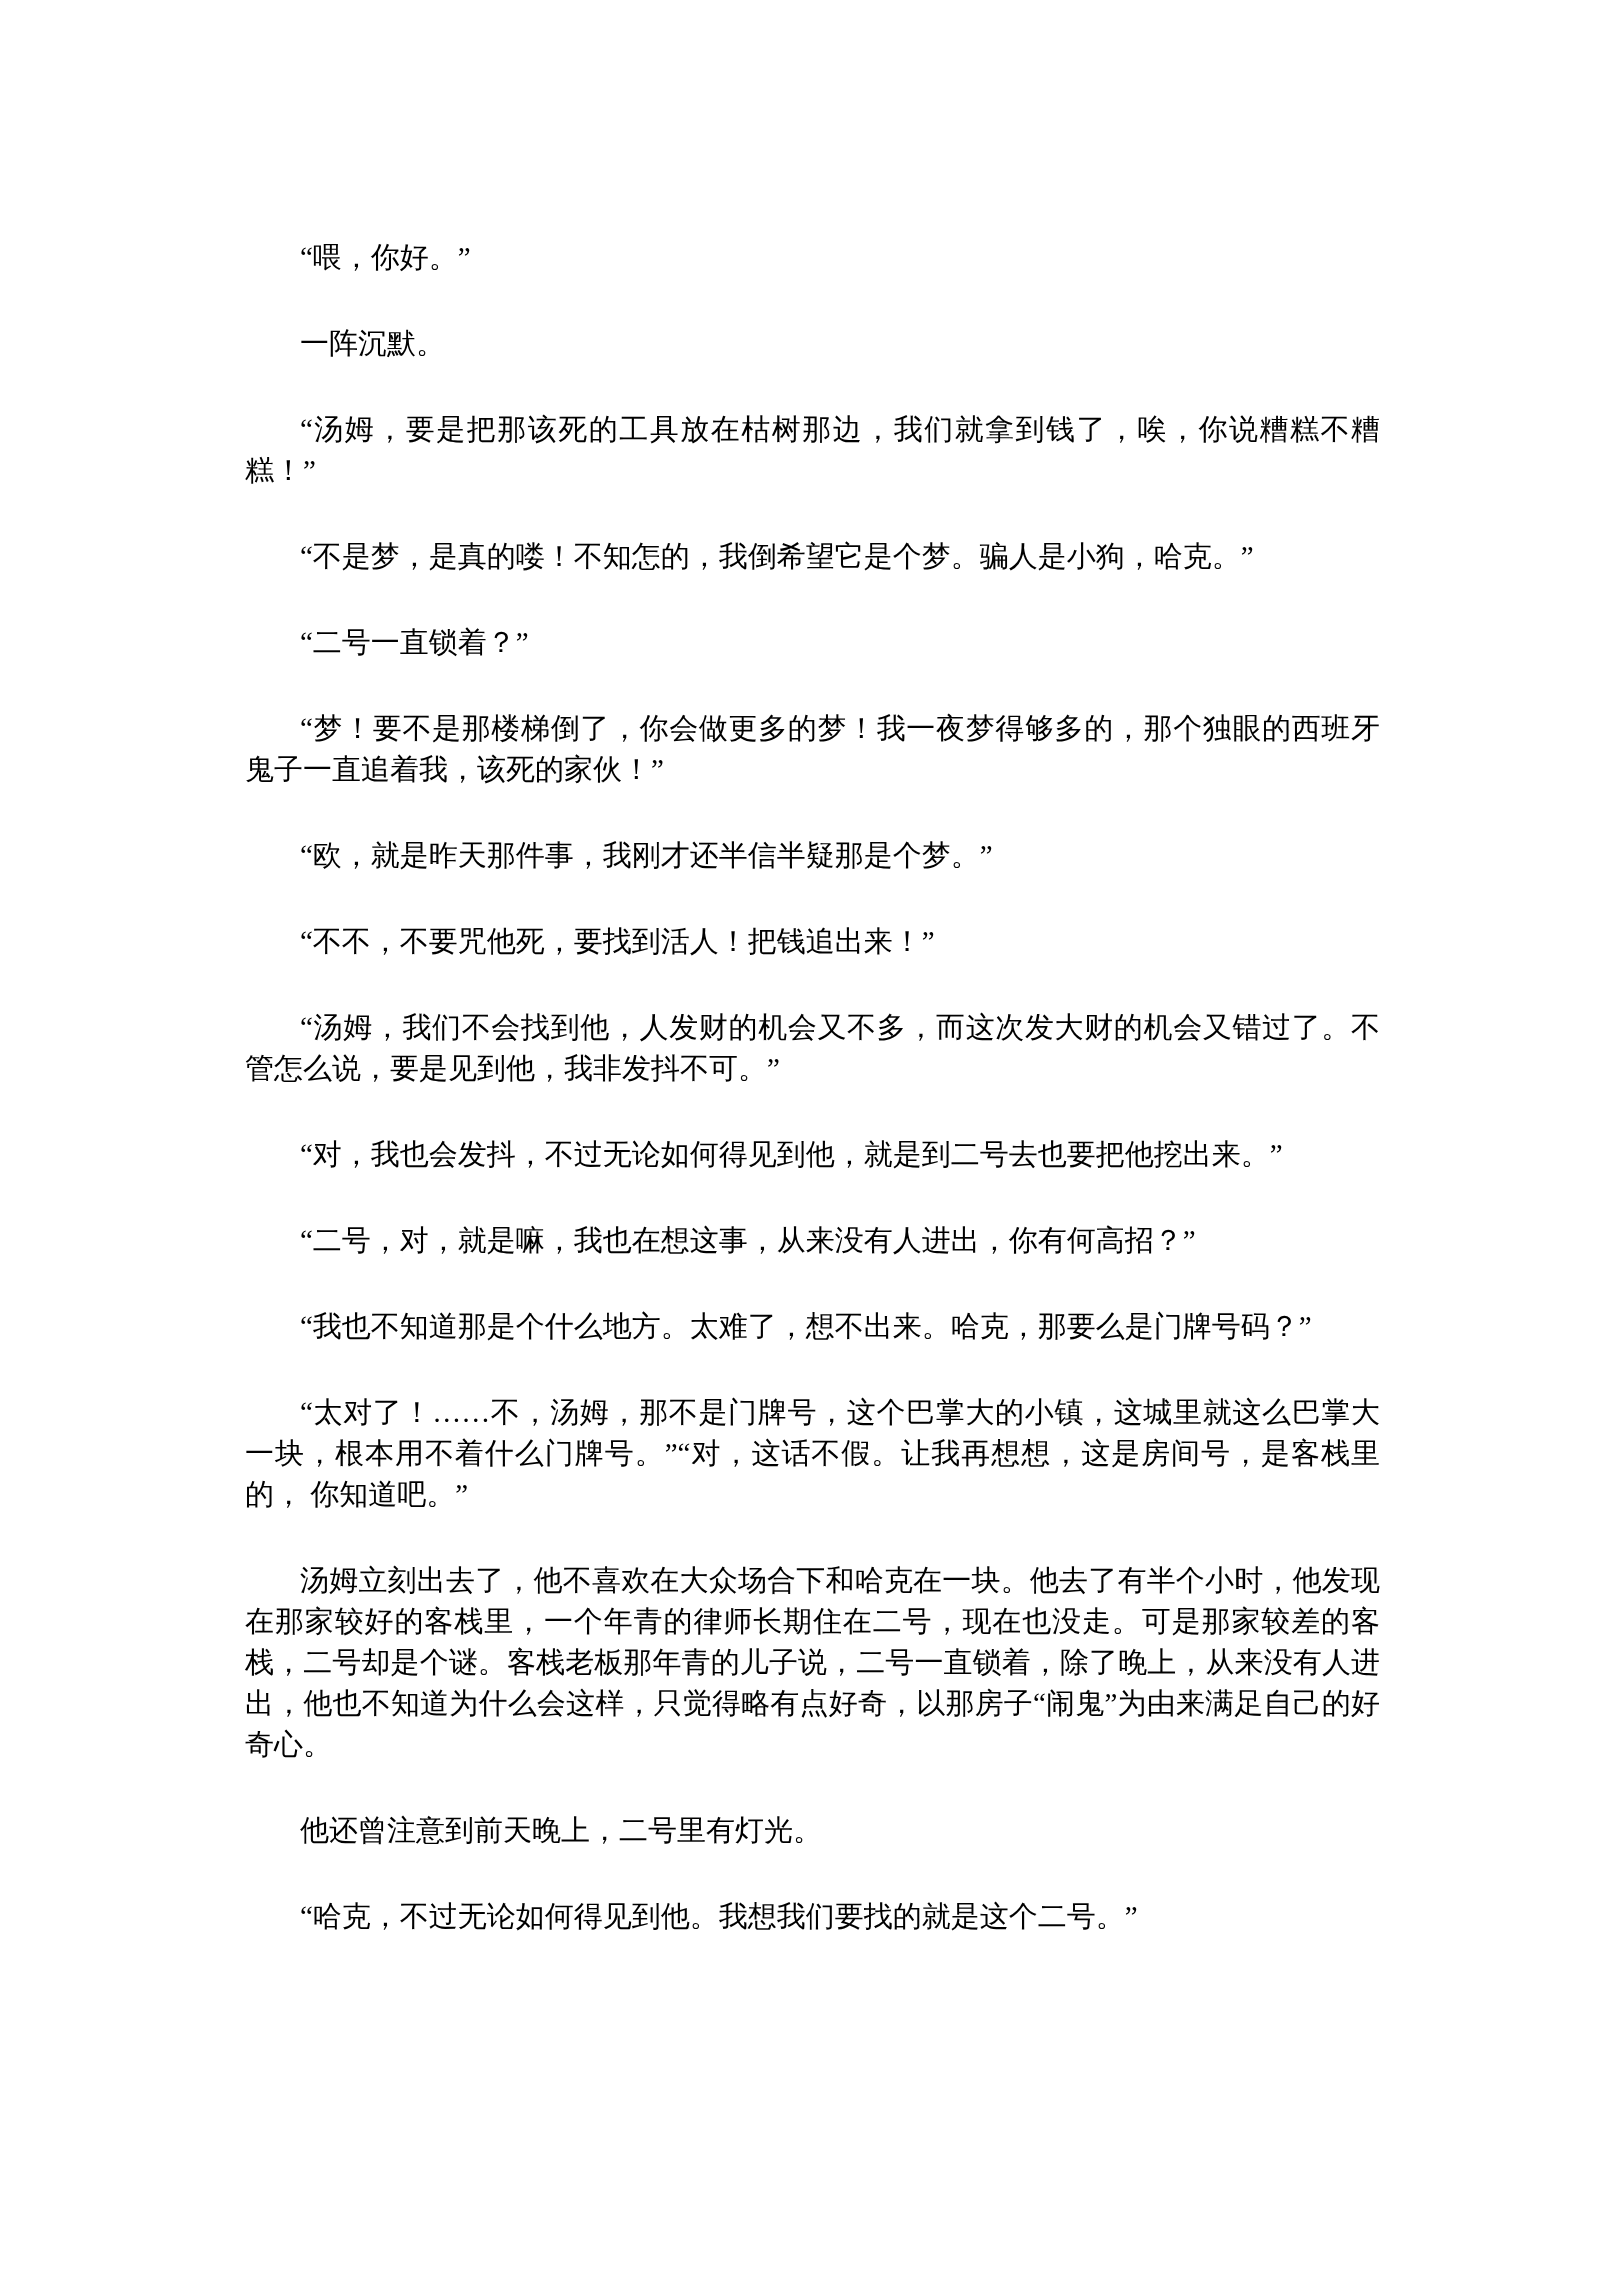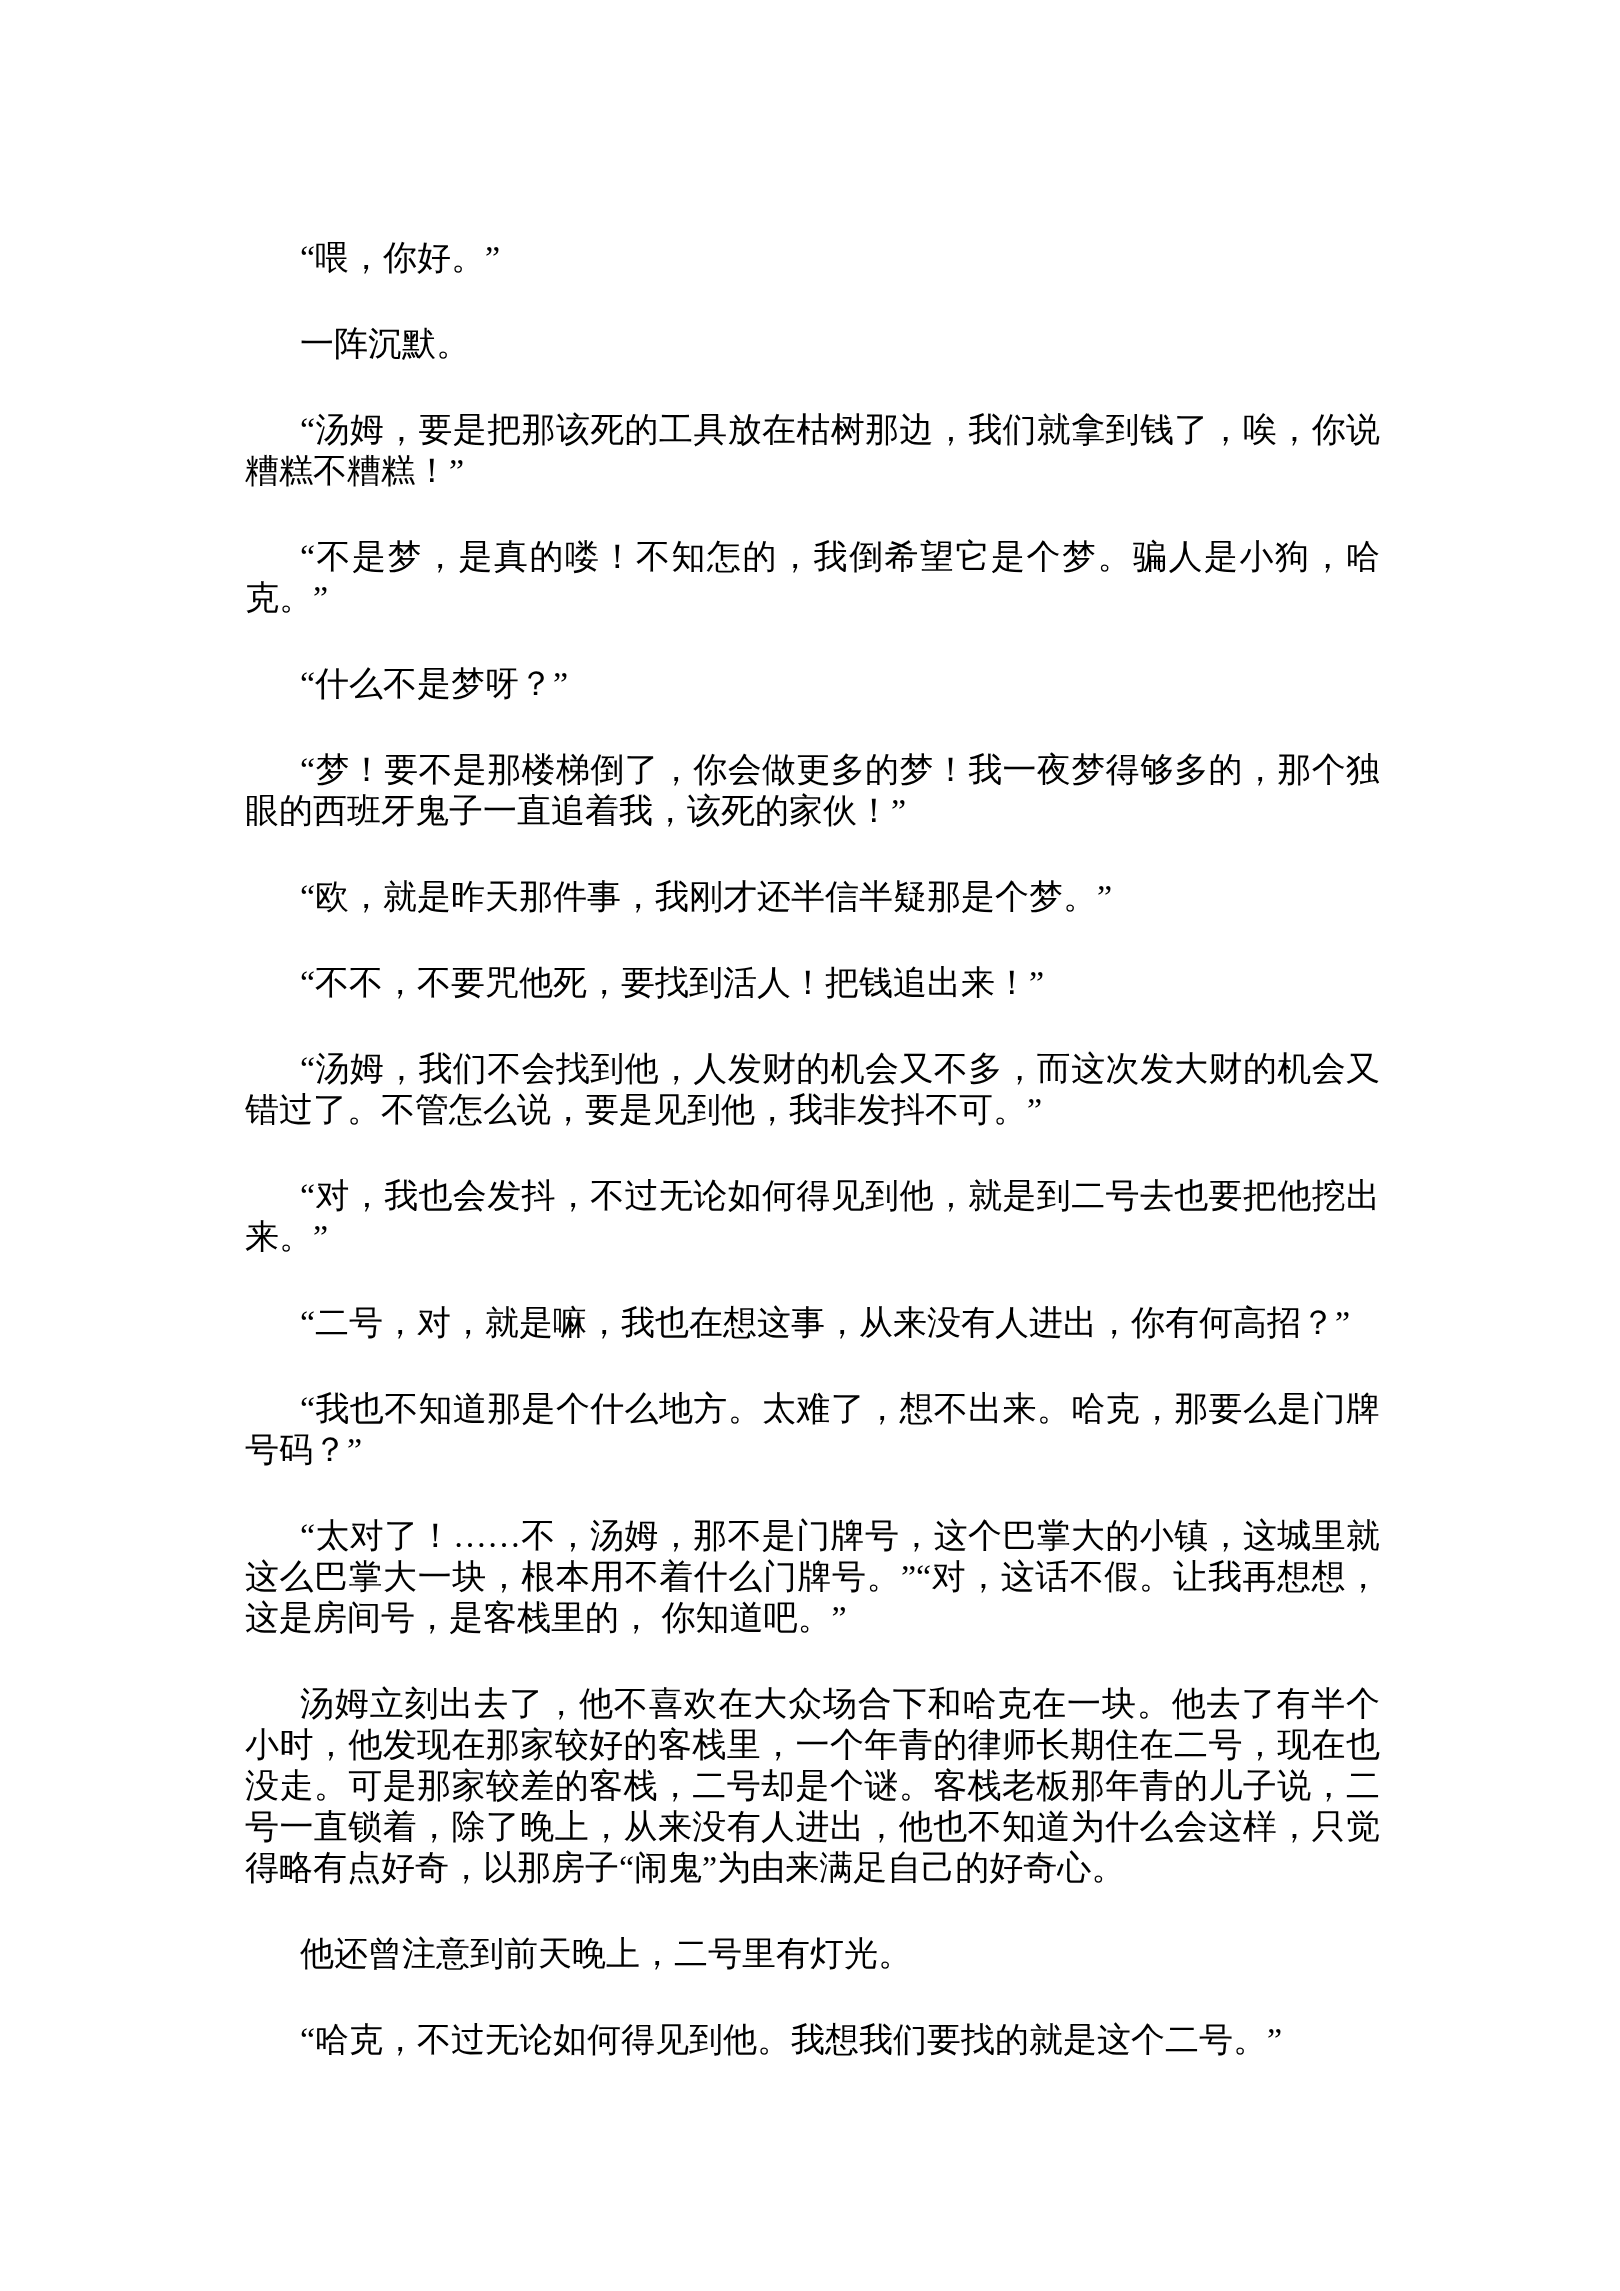--- a/index.html
+++ b/index.html
@@ -16,41 +16,41 @@
   }
   .content {
     position: absolute;
     left: 245px;
     top: 237px;
     width: 1135px;
   }
   .content p {
     margin: 0 0 45px 0;
     font-family: "Liberation Serif", "DejaVu Serif", serif;
-    font-size: 34px;
+    font-size: 29px;
     line-height: 41px;
     color: #000000;
     text-align: justify;
     text-indent: 55px;
     word-break: break-all;
   }
   .content p:last-child {
     margin-bottom: 0;
   }
 </style>
 </head>
 <body>
 
 <div class="page">
   <div class="content">
     <p>“喂，你好。”</p>
     <p>一阵沉默。</p>
     <p>“汤姆，要是把那该死的工具放在枯树那边，我们就拿到钱了，唉，你说糟糕不糟糕！”</p>
     <p>“不是梦，是真的喽！不知怎的，我倒希望它是个梦。骗人是小狗，哈克。”</p>
-    <p>“什么不是梦呀？”</p>
+    <p>“二号一直锁着？”</p>
     <p>“梦！要不是那楼梯倒了，你会做更多的梦！我一夜梦得够多的，那个独眼的西班牙鬼子一直追着我，该死的家伙！”</p>
     <p>“欧，就是昨天那件事，我刚才还半信半疑那是个梦。”</p>
     <p>“不不，不要咒他死，要找到活人！把钱追出来！”</p>
     <p>“汤姆，我们不会找到他，人发财的机会又不多，而这次发大财的机会又错过了。不管怎么说，要是见到他，我非发抖不可。”</p>
     <p>“对，我也会发抖，不过无论如何得见到他，就是到二号去也要把他挖出来。”</p>
     <p>“二号，对，就是嘛，我也在想这事，从来没有人进出，你有何高招？”</p>
     <p>“我也不知道那是个什么地方。太难了，想不出来。哈克，那要么是门牌号码？”</p>
     <p>“太对了！……不，汤姆，那不是门牌号，这个巴掌大的小镇，这城里就这么巴掌大一块，根本用不着什么门牌号。”“对，这话不假。让我再想想，这是房间号，是客栈里的， 你知道吧。”</p>
     <p>汤姆立刻出去了，他不喜欢在大众场合下和哈克在一块。他去了有半个小时，他发现在那家较好的客栈里，一个年青的律师长期住在二号，现在也没走。可是那家较差的客栈，二号却是个谜。客栈老板那年青的儿子说，二号一直锁着，除了晚上，从来没有人进出，他也不知道为什么会这样，只觉得略有点好奇，以那房子“闹鬼”为由来满足自己的好奇心。</p>
     <p>他还曾注意到前天晚上，二号里有灯光。</p>

